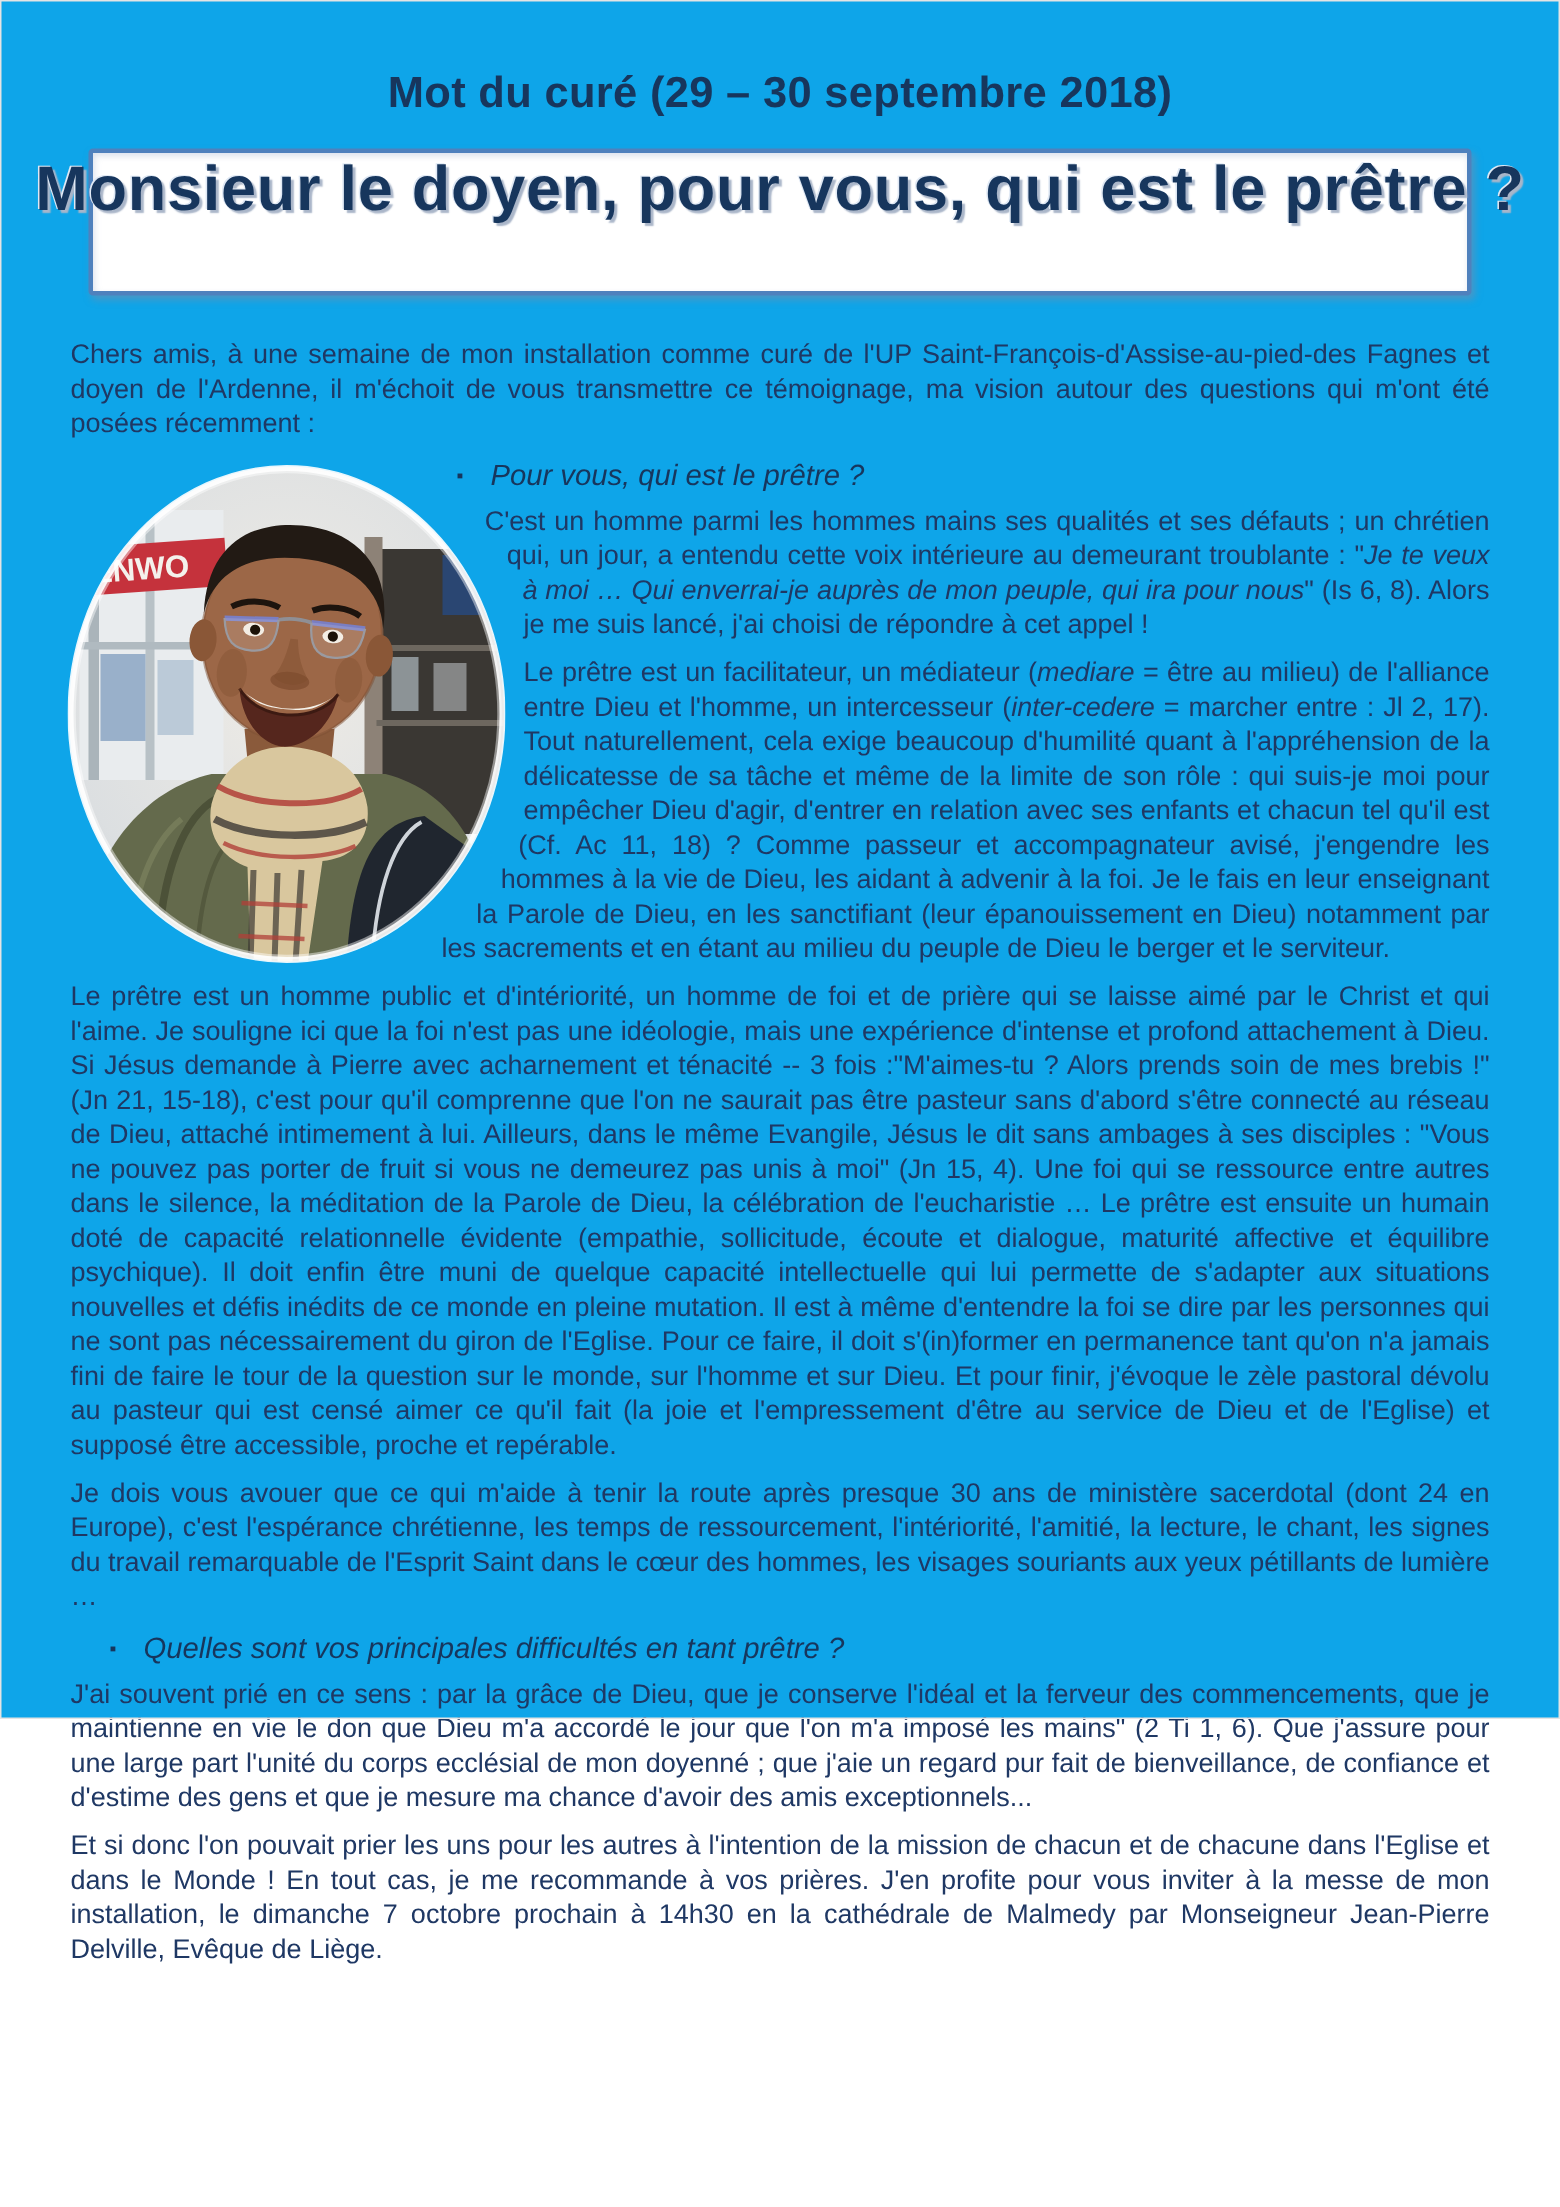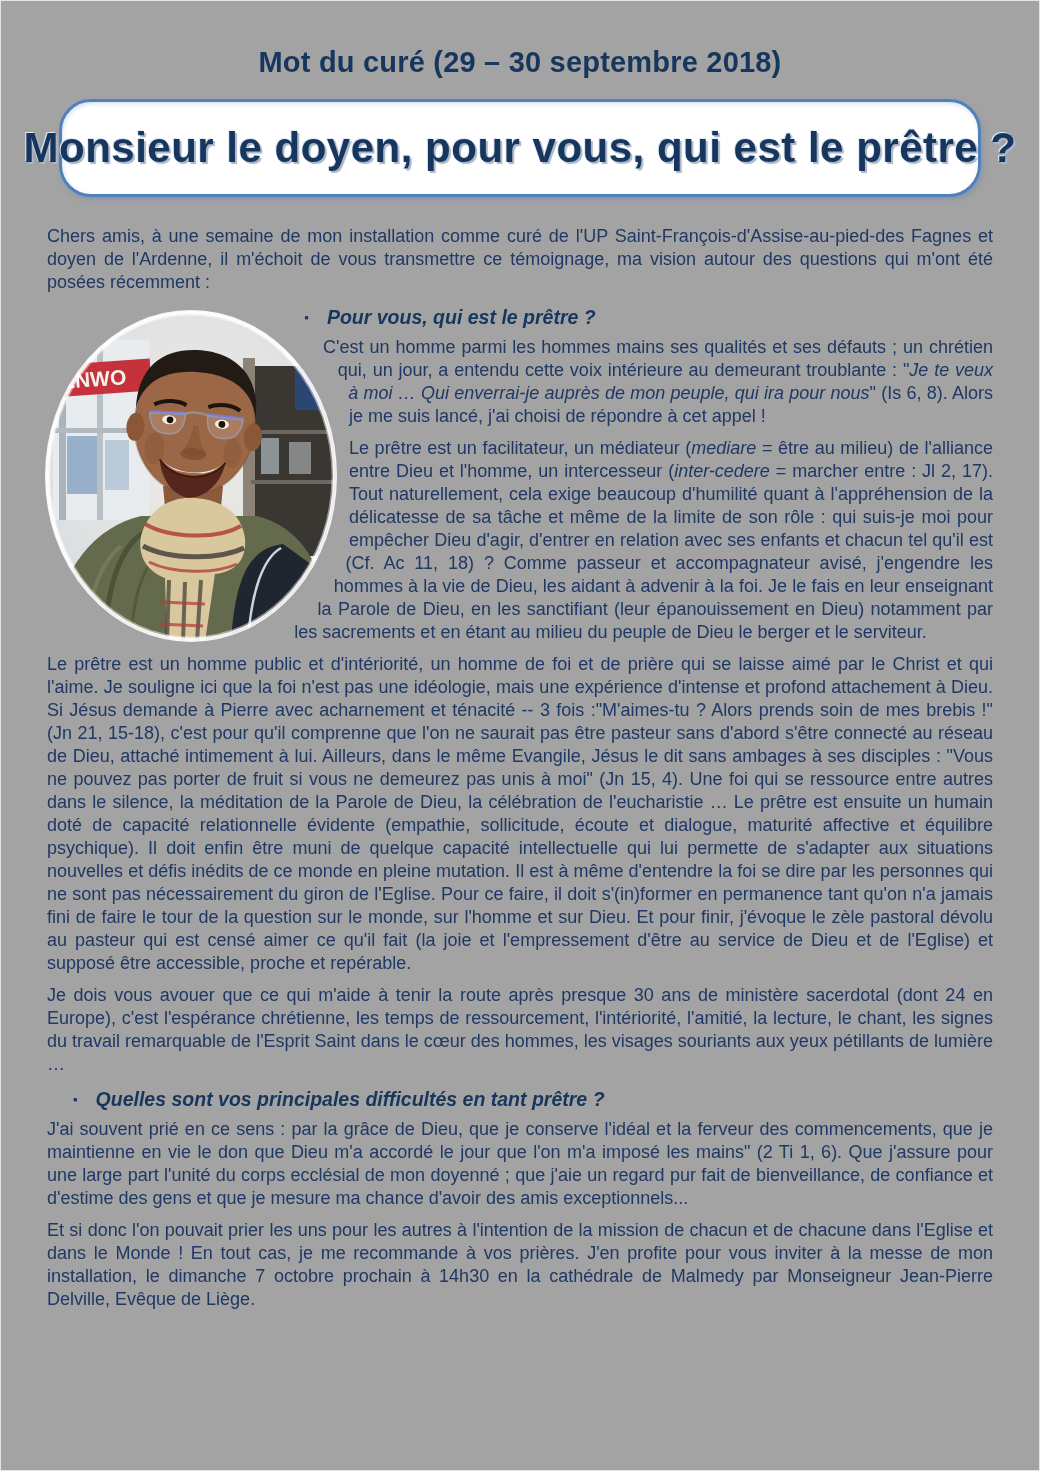--- a/index.html
+++ b/index.html
@@ -2,50 +2,50 @@
 <html lang="fr"><head>
 <meta charset="utf-8">
 <style>
   html,body{margin:0;padding:0;background:#ffffff;}
   body{
     width:1040px;height:1471px;position:relative;overflow:hidden;
     font-family:"Liberation Sans",sans-serif;
     color:#1F3864;
   }
   .page{
-    width:1040px;height:1471px;box-sizing:border-box;
-    padding:46px 47px 0 47px;background:#a3a3a3;
+    width:1040px;height:1146px;box-sizing:border-box;
+    padding:46px 47px 0 47px;background:#0ea5e9;
     outline:1px solid #e4e4e4;outline-offset:-1px;
   }
   .doc-title{
     text-align:center;font-size:29px;font-weight:bold;color:#17365D;
     margin:0 0 20px 0;letter-spacing:0.2px;
   }
   .banner{
     margin:0 12px 28px 12px;height:92px;
-    border:3px solid #4F81BD;border-radius:32px;
+    border:3px solid #4F81BD;border-radius:3px;
     background:#ffffff;
     box-shadow:2px 3px 5px rgba(120,140,170,0.55), inset 1px 2px 4px rgba(150,170,200,0.35);
-    display:flex;align-items:center;justify-content:center;
+    display:flex;align-items:flex-start;justify-content:center;
   }
   .banner-text{
     font-size:42px;font-weight:bold;color:#17365D;letter-spacing:0.5px;
     text-shadow:-1px -1px 0 #dfe8f4, 2px 2px 1px #aab6c9;
     white-space:nowrap;
   }
   .body-text{font-size:18px;line-height:23px;text-align:justify;}
   p.para{margin:0 0 9px 0;}
   .intro{margin-bottom:4px;}
   .photo-wrap{
     float:left;width:292px;height:332px;margin:4px 12px 2px -2px;
     shape-outside:ellipse(50% 50% at 50% 50%);shape-margin:12px;
   }
   .photo-wrap svg{display:block;width:292px;height:332px;}
   .q-heading{
-    font-size:19.5px;font-weight:bold;font-style:italic;color:#17365D;
+    font-size:19.5px;font-weight:normal;font-style:italic;color:#17365D;
     margin:12px 0 7px 0;text-align:left;
   }
   .q-heading .bullet{
     font-style:normal;font-size:13px;vertical-align:2px;
     margin:0 18px 0 26px;color:#17365D;
   }
   .q-heading.wrapped .bullet{margin-left:10px;}
   .clear{clear:both;}
   .it{font-style:italic;}
 </style>

